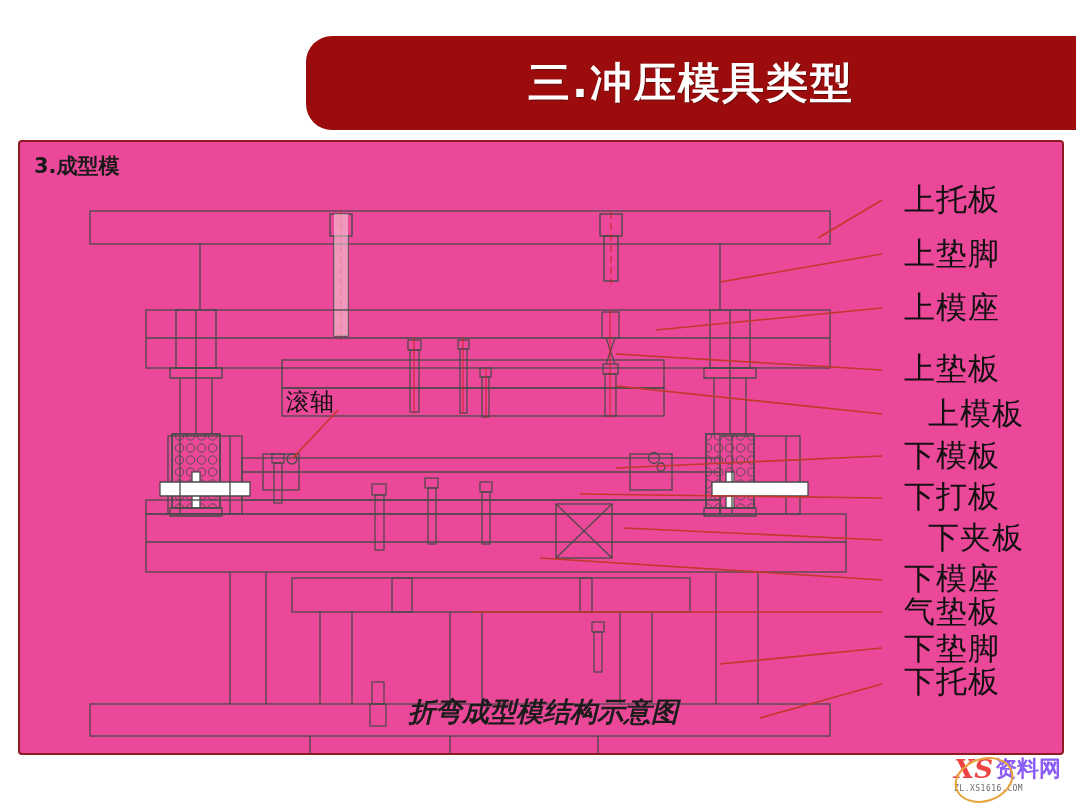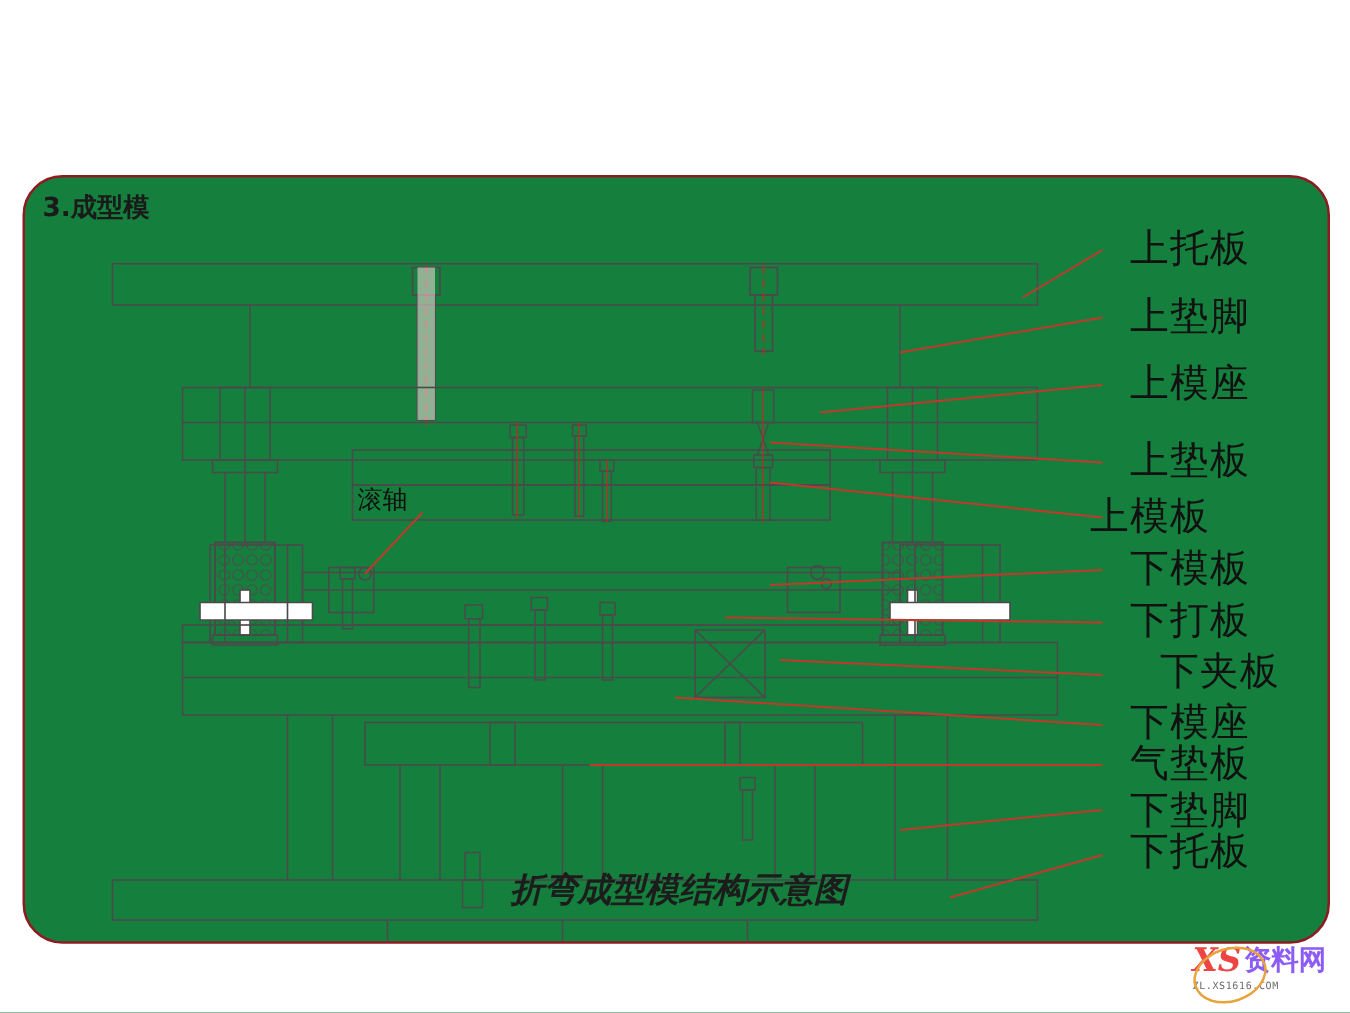--- a/index.html
+++ b/index.html
@@ -32,22 +32,22 @@
     font-family:"DejaVu Sans","Liberation Sans",sans-serif;
     white-space:nowrap;
   }
 
   
   .content-panel{
     position:absolute;
     left:18px;top:140px;
     width:1046px;height:615px;
     border:2px solid #8e1b22;
-    border-radius:32px;
-    background:#15803d;
+    border-radius:4px;
+    background:#ec4899;
     box-sizing:border-box;
     padding-left:36px;
   }
   .subtitle{
     position:absolute;
     left:14px;top:10px;
     font-size:21px;
     font-weight:bold;
     color:#1a1a1a;
     font-family:"DejaVu Sans","Liberation Sans",sans-serif;
@@ -67,21 +67,21 @@
     position:absolute;
     font-size:31px;
     color:#111111;
     font-family:"DejaVu Serif","Liberation Serif",serif;
     white-space:nowrap;
     letter-spacing:1px;
     line-height:1;
   }
   .roller-label{
     position:absolute;
-    font-size:20px;
+    font-size:24px;
     color:#111;
     font-family:Liberation Sans, sans-serif;
     white-space:nowrap;
   }
   .caption{
     position:absolute;
     left:0;width:1046px;
     top:552px;
     text-align:center;
     font-size:27px;
@@ -119,20 +119,23 @@
     position:absolute;left:0;top:2px;width:56px;height:40px;
     border:2px solid #e8a33d;border-radius:50%;
     transform:rotate(-18deg);
   }
 </style>
 </head>
 <body>
 
 <div class="page">
 
+  <div class="title-banner">
+    <span class="title-text">三.冲压模具类型</span>
+  </div>
 
   <div class="content-panel">
 
     <div class="subtitle">3.成型模</div>
 
     <svg class="drawing" viewBox="0 0 1046 611" xmlns="http://www.w3.org/2000/svg">
       <defs>
 
         <pattern id="balls" x="0" y="0" width="11" height="12" patternUnits="userSpaceOnUse">
           <circle cx="5.5" cy="6" r="4.2" fill="none" stroke="#4a4a4a" stroke-width="0.9"></circle>
@@ -305,21 +308,21 @@
 
         <line x1="272" y1="317" x2="318" y2="268"></line>
       </g>
     </svg>
 
     <div class="label-col">
       <span class="part-label" style="left:884px;top:42px">上托板</span>
       <span class="part-label" style="left:884px;top:96px">上垫脚</span>
       <span class="part-label" style="left:884px;top:150px">上模座</span>
       <span class="part-label" style="left:884px;top:211px">上垫板</span>
-      <span class="part-label" style="left:852px;top:256px">上模板</span>
+      <span class="part-label" style="left:908px;top:256px">上模板</span>
       <span class="part-label" style="left:884px;top:298px">下模板</span>
       <span class="part-label" style="left:884px;top:339px">下打板</span>
       <span class="part-label" style="left:908px;top:380px">下夹板</span>
       <span class="part-label" style="left:884px;top:421px">下模座</span>
       <span class="part-label" style="left:884px;top:454px">气垫板</span>
       <span class="part-label" style="left:884px;top:491px">下垫脚</span>
       <span class="part-label" style="left:884px;top:524px">下托板</span>
 
       <span class="roller-label" style="left:266px;top:244px">滚轴</span>
     </div>

